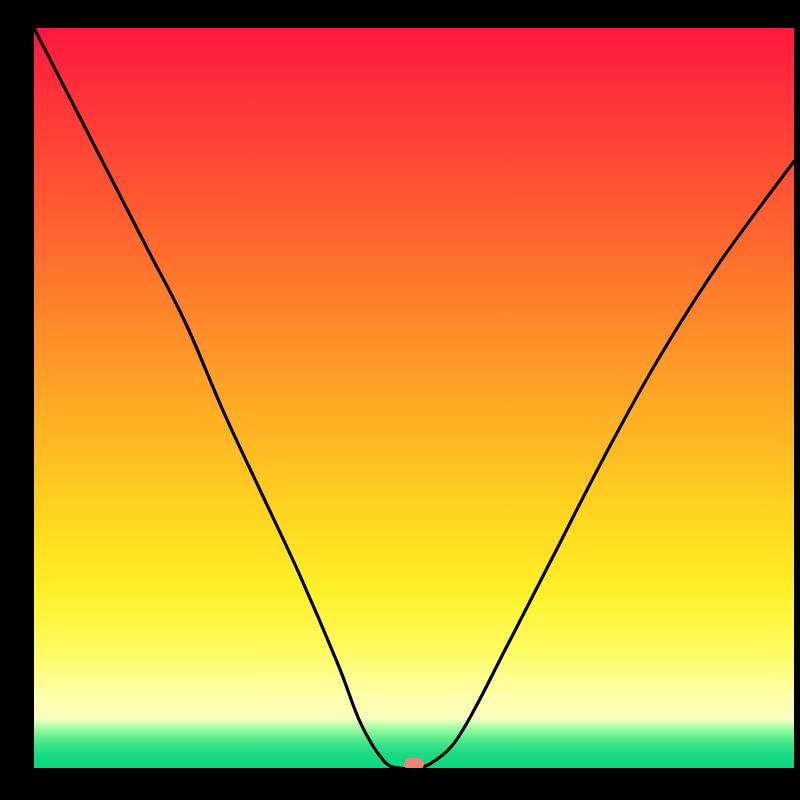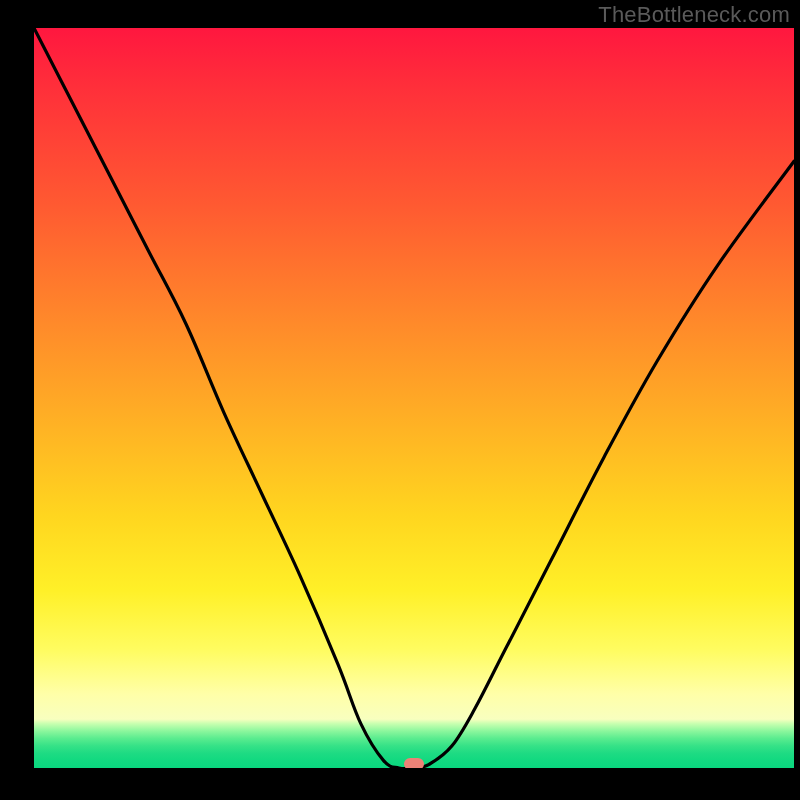--- a/index.html
+++ b/index.html
@@ -73,21 +73,20 @@
     background: #ed8277;
     border-radius: 6px;
     transform: translate(-50%, -50%);
   }
 </style>
 </head>
 <body>
 
 <div class="frame">
 
-  <div class="watermark">TheBottleneck.com</div>
 
   <div class="plot">
     <div class="gradient"></div>
 
     <svg class="curve" viewBox="0 0 760 740" preserveAspectRatio="none">
       <path id="curve-path" fill="none" stroke="#000" stroke-width="3.2" stroke-linecap="round" stroke-linejoin="round" d="M 0.00 0.00 C 6.84 13.32, 24.32 47.36, 38.00 74.00 C 51.68 100.64, 62.32 121.36, 76.00 148.00 C 89.68 174.64, 100.32 195.36, 114.00 222.00 C 127.68 248.64, 138.32 266.70, 152.00 296.00 C 165.68 325.30, 176.32 354.16, 190.00 384.80 C 203.68 415.44, 214.32 436.90, 228.00 466.20 C 241.68 495.50, 252.32 516.96, 266.00 547.60 C 279.68 578.24, 293.06 609.76, 304.00 636.40 C 314.94 663.04, 318.59 678.28, 326.80 695.60 C 335.01 712.92, 342.76 724.61, 349.60 732.60 C 356.44 740.59, 359.33 738.67, 364.80 740.00 C 370.27 741.33, 374.53 740.67, 380.00 740.00 C 385.47 739.33, 388.36 740.30, 395.20 736.30 C 402.04 732.30, 409.79 727.79, 418.00 717.80 C 426.21 707.81, 431.22 698.12, 440.80 680.80 C 450.38 663.48, 457.52 648.24, 471.20 621.60 C 484.88 594.96, 499.02 567.43, 516.80 532.80 C 534.58 498.17, 550.85 465.16, 570.00 429.20 C 589.15 393.24, 602.68 367.63, 623.20 333.00 C 643.72 298.37, 659.38 272.76, 684.00 236.80 C 708.62 200.84, 746.32 151.85, 760.00 133.20"></path>
     </svg>
 
     <div id="marker" class="marker" style="left: 380px; top: 736px;"></div>
   </div>

